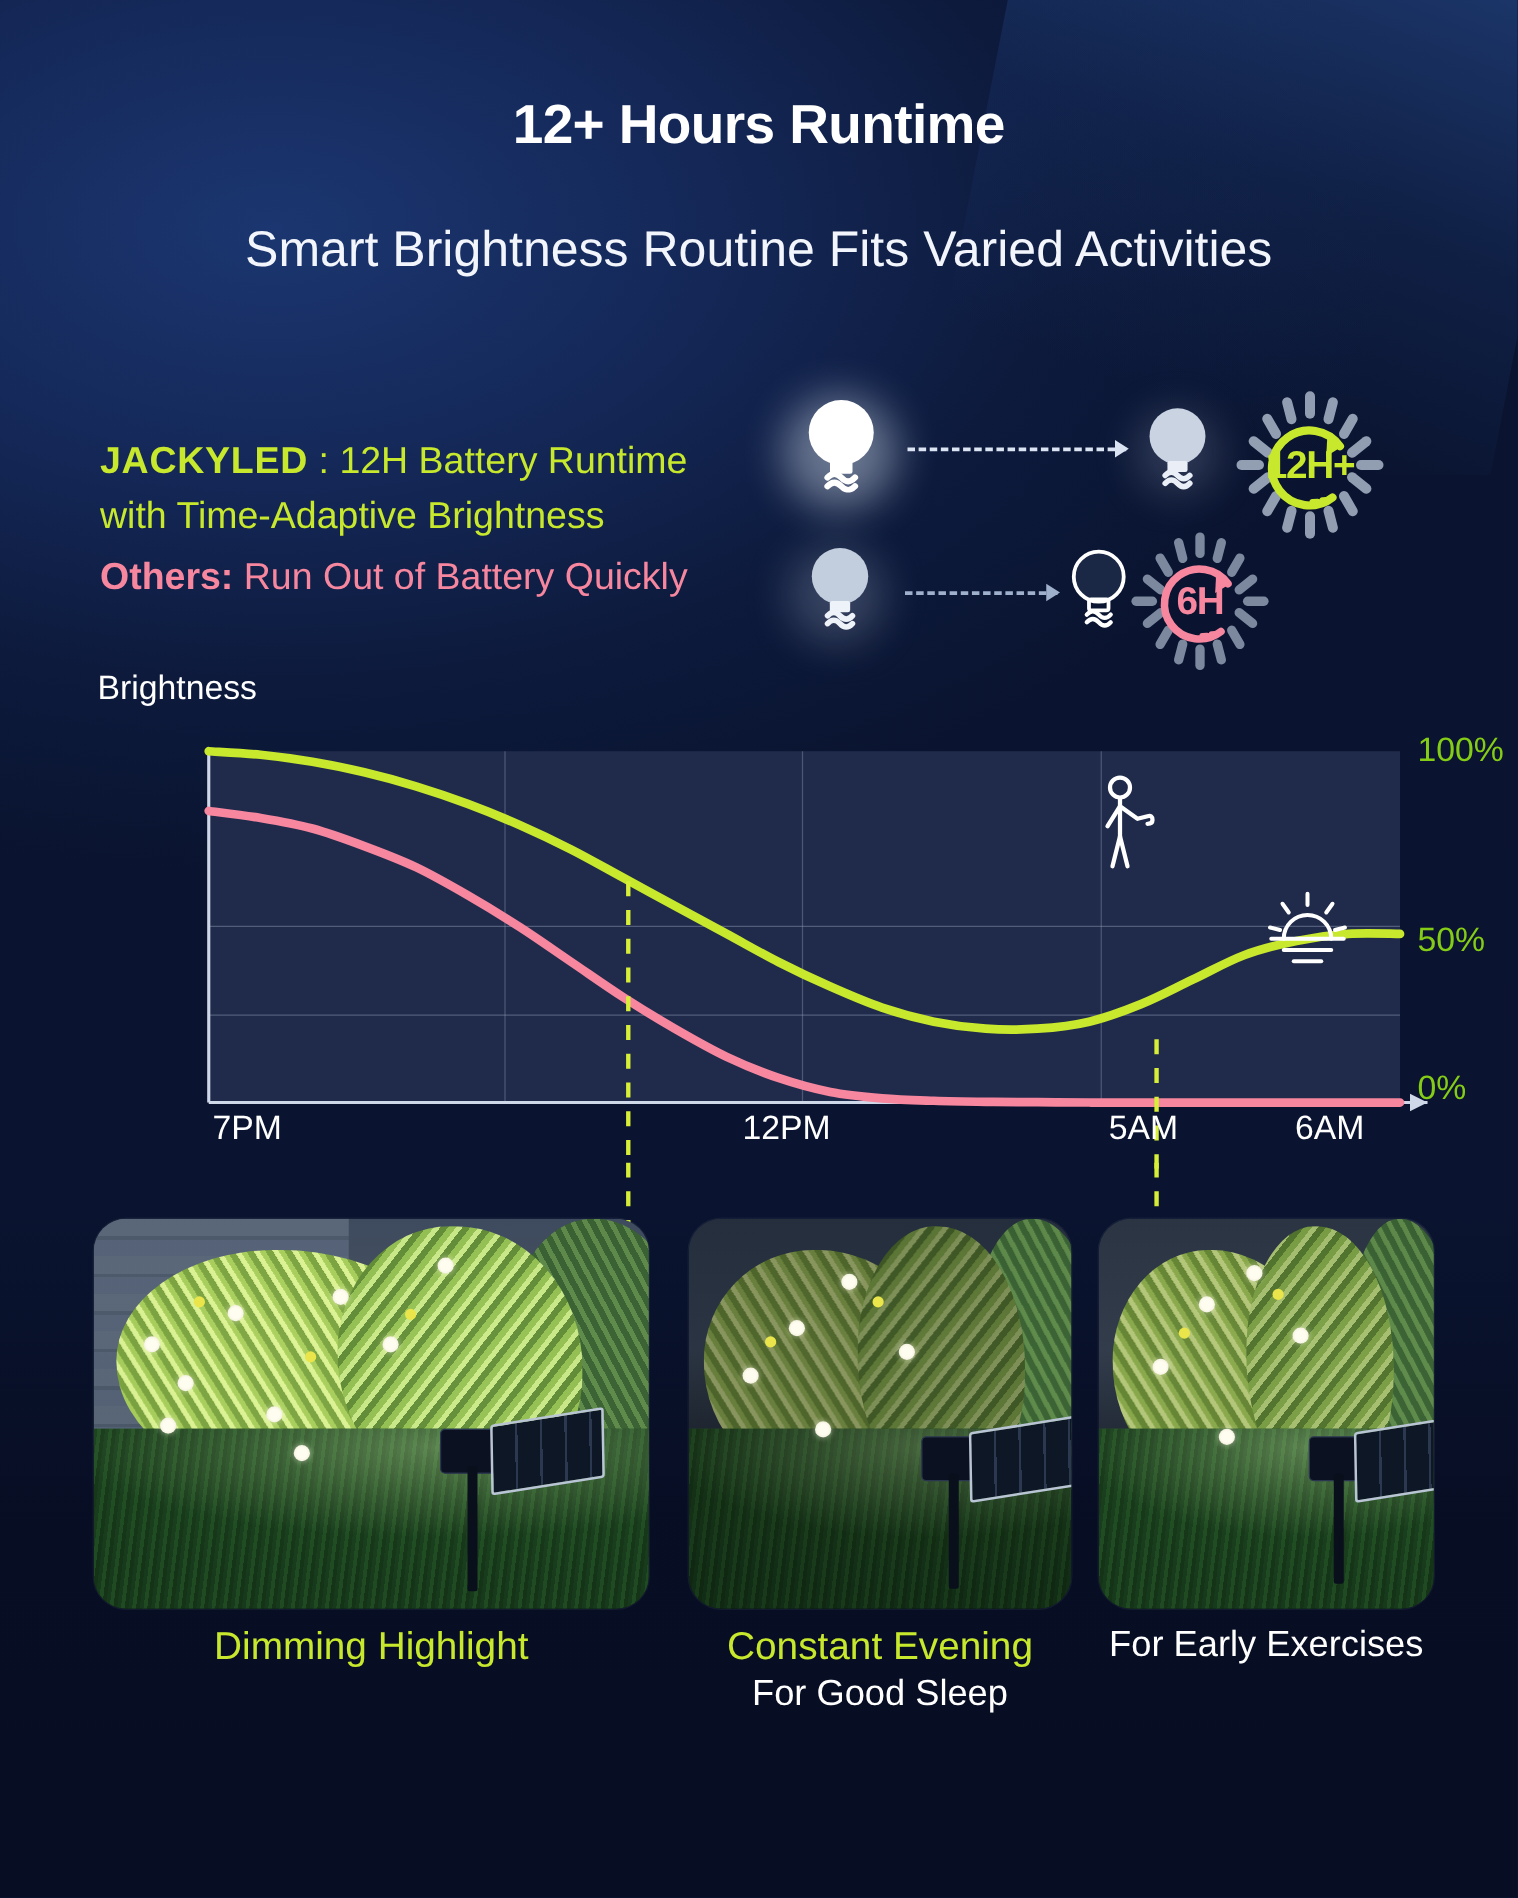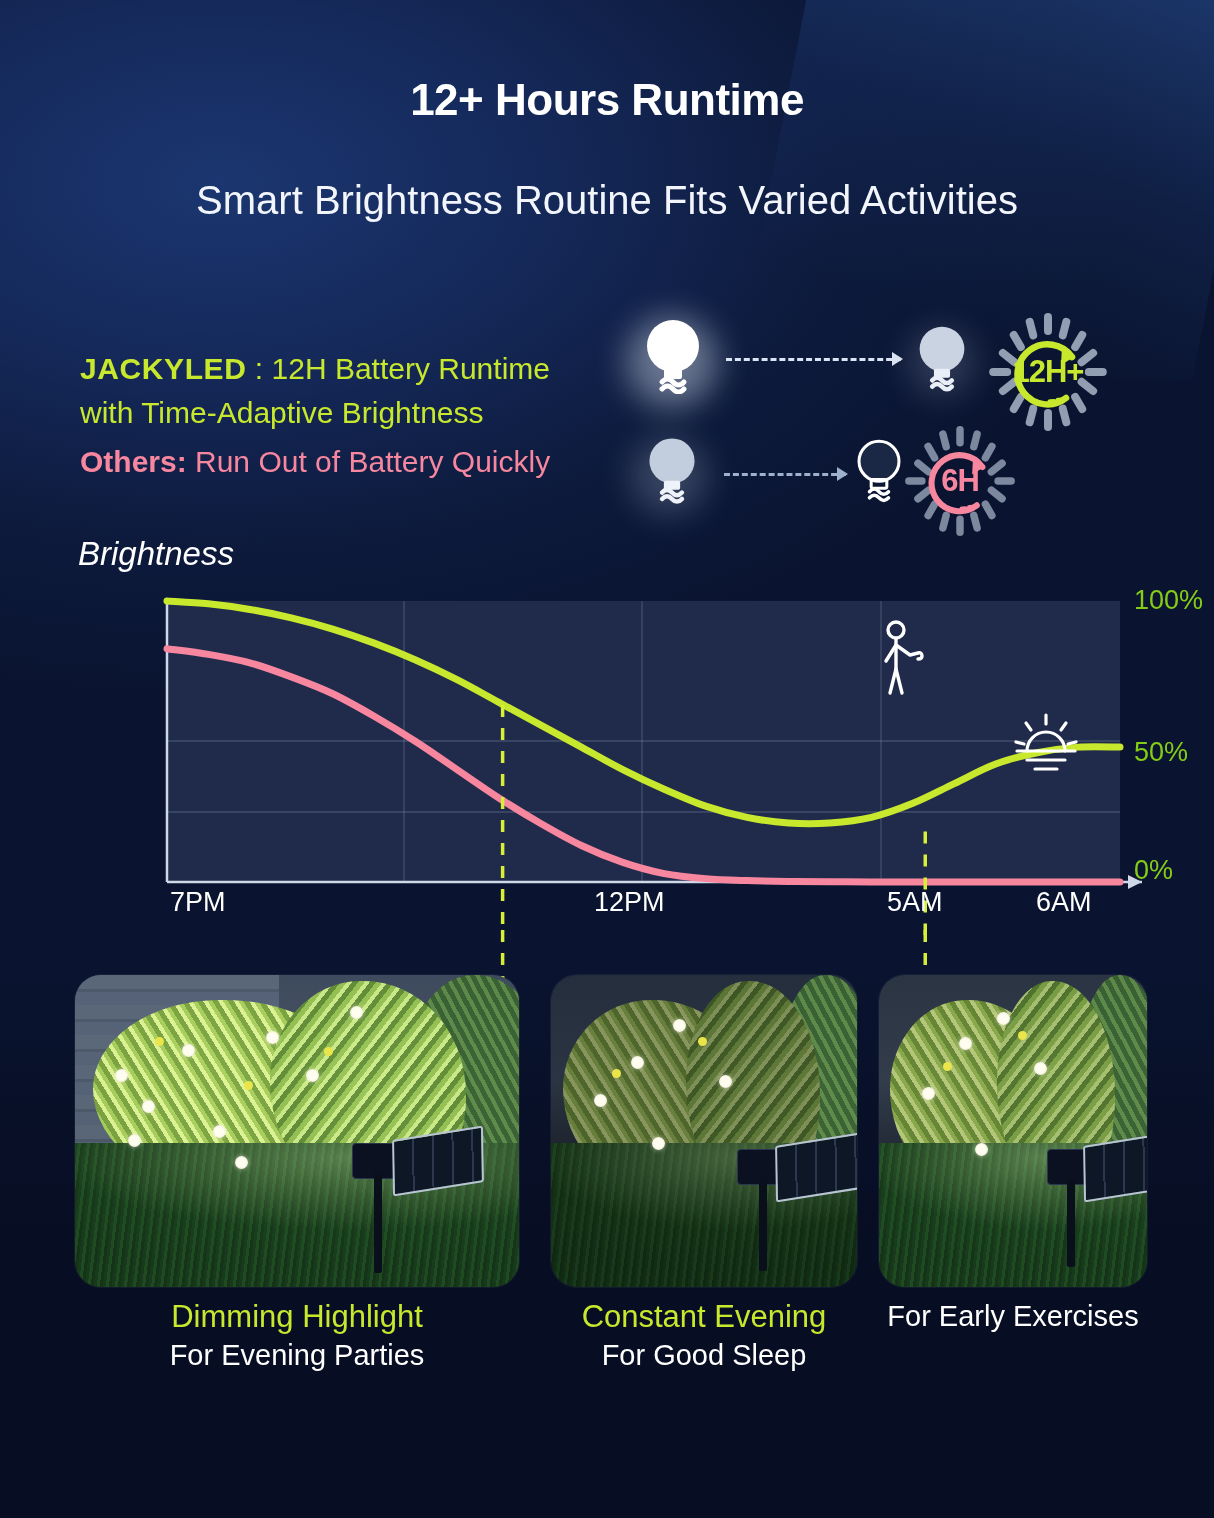--- a/index.html
+++ b/index.html
@@ -50,21 +50,21 @@
     border-left:11px solid #dbe4f2;border-top:7px solid transparent;border-bottom:7px solid transparent;}
   .arrow.dim .dash{border-top-color:#9fb0cc;}
   .arrow.dim .head{border-left-color:#9fb0cc;}
 
   .badge{position:absolute;}
   .badge .txt{position:absolute;inset:0;display:flex;align-items:center;justify-content:center;
     font-weight:700;letter-spacing:-1px;}
 
   
   .chart-wrap{position:absolute;left:0;top:525px;width:1214px;height:410px;}
-  .axis-title{position:absolute;left:78px;top:10px;color:#ffffff;font-size:33px;font-style:italic;}
+  .axis-title{position:absolute;left:78px;top:10px;color:#ffffff;font-size:27px;}
   .ylab{position:absolute;right:0;color:#84cc16;font-size:27px;font-weight:500;text-align:left;}
   .xlab{position:absolute;color:#fff;font-size:27px;font-weight:500;}
 
   
   .photos{position:absolute;left:0;top:975px;width:1214px;height:320px;}
   .photo{position:absolute;top:0;width:444px;height:312px;border-radius:26px;overflow:hidden;
     box-shadow:0 0 0 1px rgba(255,255,255,.05);}
   .p1{left:75px;} .p2{left:551px;width:306px;} .p3{left:879px;width:268px;}
   .ph-inner{position:absolute;inset:0;}
 
@@ -394,21 +394,20 @@
           <div class="panel" style="left:38px;top:8px;"></div>
           <div class="pole" style="left:22px;top:48px;height:88px;"></div>
         </div>
       </div>
     </div>
   </div>
 
   <div class="caps">
     <div class="cap" style="left:75px;width:444px;">
       <div class="t1">Dimming Highlight</div>
-      <div class="t2">For Evening Parties</div>
     </div>
     <div class="cap" style="left:541px;width:326px;">
       <div class="t1">Constant Evening</div>
       <div class="t2">For Good Sleep</div>
     </div>
     <div class="cap" style="left:869px;width:288px;">
       <div class="t2">For Early Exercises</div>
     </div>
   </div>
 

